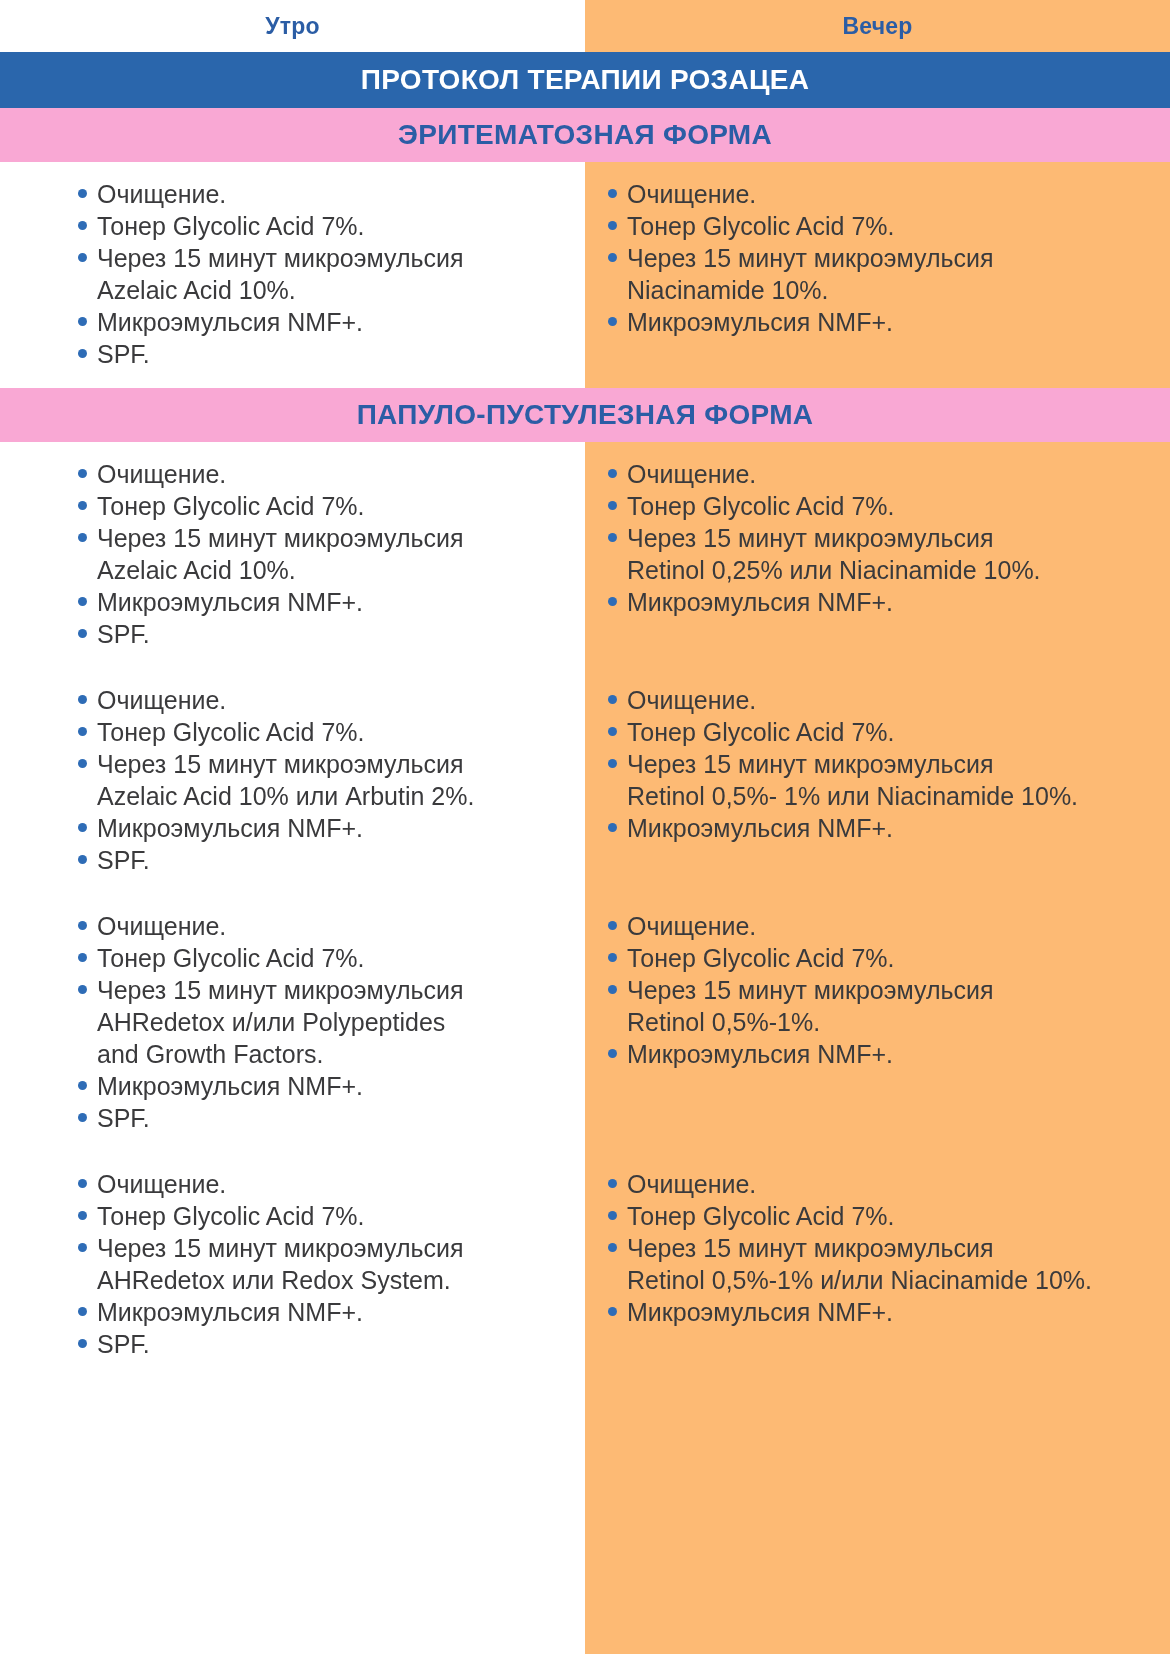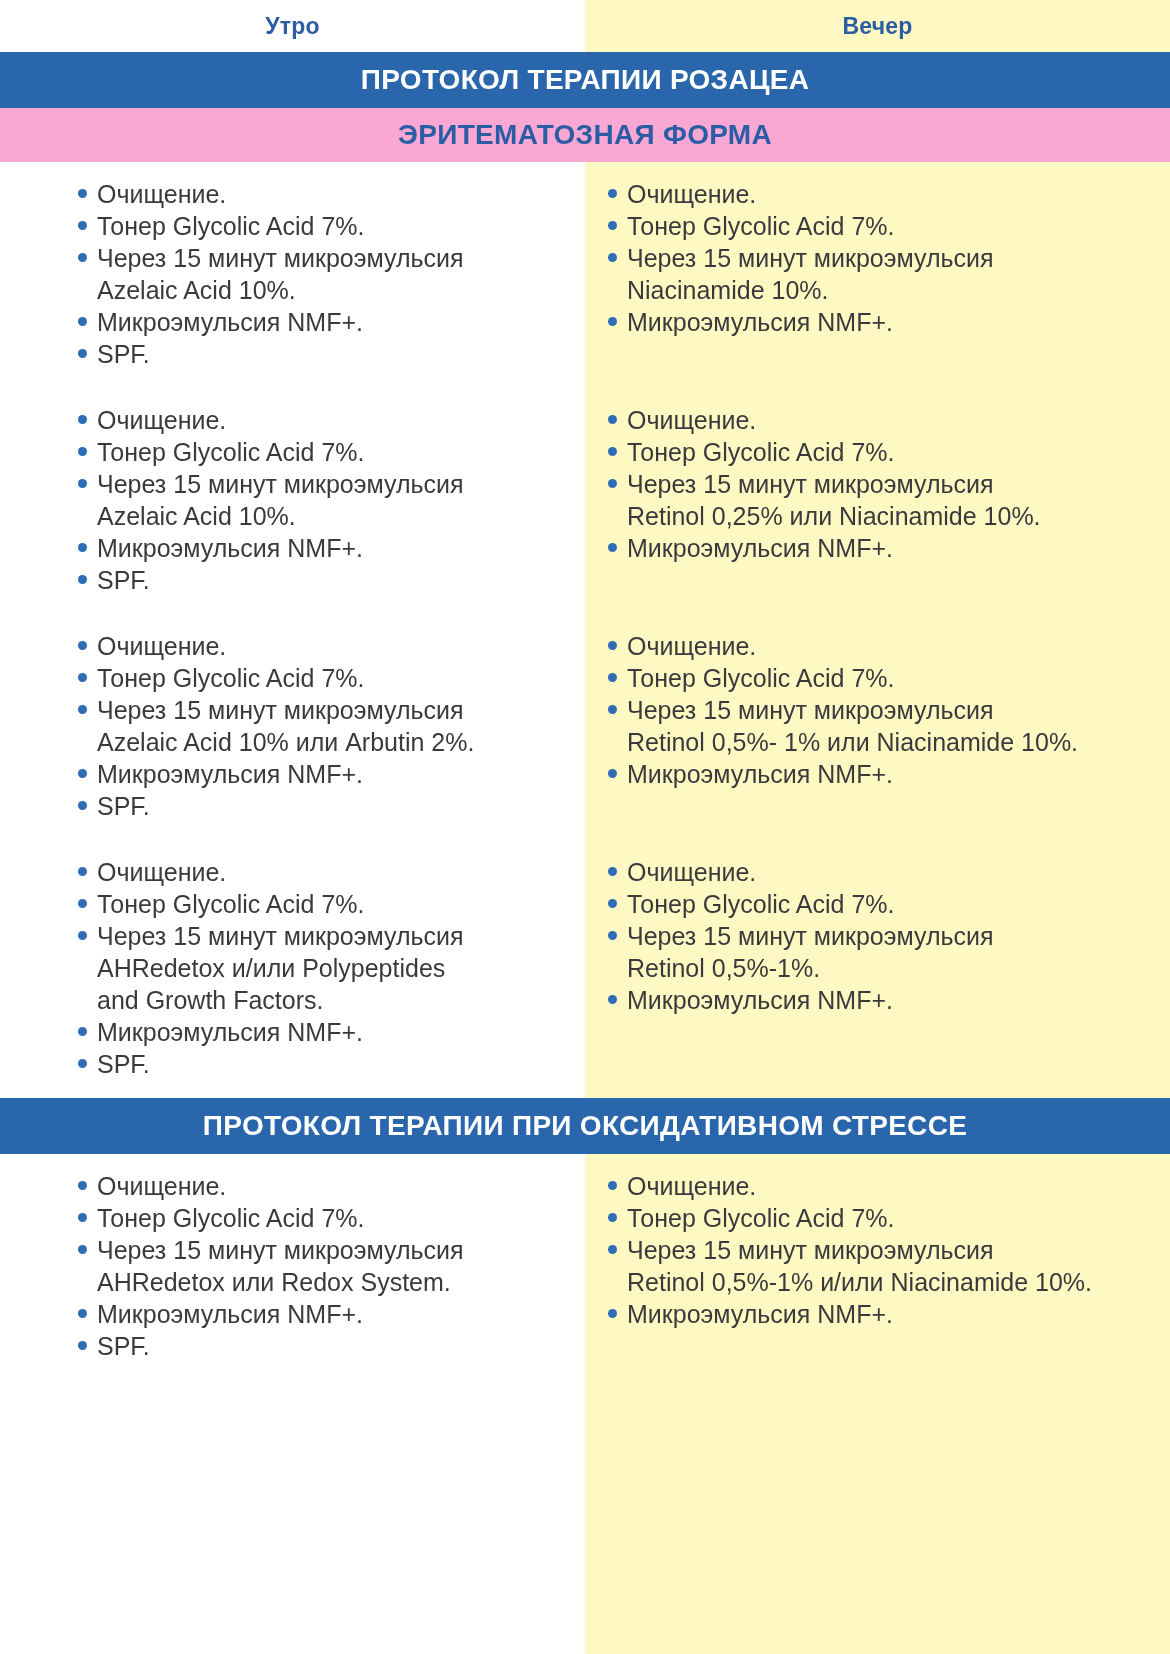--- a/index.html
+++ b/index.html
@@ -5,21 +5,21 @@
   html,body{margin:0;padding:0;background:#ffffff;}
   .page{
     width:1170px;height:1654px;
     display:flex;flex-direction:column;
     font-family:"Liberation Sans","DejaVu Sans",sans-serif;
     overflow:hidden;background:#ffffff;
   }
   .row{display:flex;flex:0 0 auto;}
   .col{width:585px;box-sizing:border-box;}
   .col.left{background:#ffffff;}
-  .col.right{background:#fef9c3;}
+  .col.right{background:#fdba74;}
   
   .header-row{height:52px;}
   .header-row .col{display:flex;align-items:center;justify-content:center;}
   .col-label{
     color:#2b5da5;font-weight:bold;font-size:23px;letter-spacing:.2px;
   }
   
   .banner{
     flex:0 0 auto;display:flex;align-items:center;justify-content:center;
     text-align:center;
@@ -88,20 +88,23 @@
       <ul class="bullets">
           <li>Очищение.</li>
           <li>Тонер Glycolic Acid 7%.</li>
           <li>Через 15 минут микроэмульсия
 Niacinamide 10%.</li>
           <li>Микроэмульсия NMF+.</li>
         </ul>
     </div>
   </div>
 
+  <div class="banner light">
+    <span>ПАПУЛО-ПУСТУЛЕЗНАЯ ФОРМА</span>
+  </div>
 
   <div class="row list-row">
     <div class="col left">
       <ul class="bullets">
           <li>Очищение.</li>
           <li>Тонер Glycolic Acid 7%.</li>
           <li>Через 15 минут микроэмульсия
 Azelaic Acid 10%.</li>
           <li>Микроэмульсия NMF+.</li>
           <li>SPF.</li>
@@ -158,23 +161,20 @@
       <ul class="bullets">
           <li>Очищение.</li>
           <li>Тонер Glycolic Acid 7%.</li>
           <li>Через 15 минут микроэмульсия
 Retinol 0,5%-1%.</li>
           <li>Микроэмульсия NMF+.</li>
         </ul>
     </div>
   </div>
 
-  <div class="banner dark">
-    <span>ПРОТОКОЛ ТЕРАПИИ ПРИ ОКСИДАТИВНОМ СТРЕССЕ</span>
-  </div>
 
   <div class="row list-row grow">
     <div class="col left">
       <ul class="bullets">
           <li>Очищение.</li>
           <li>Тонер Glycolic Acid 7%.</li>
           <li>Через 15 минут микроэмульсия
 AHRedetox или Redox System.</li>
           <li>Микроэмульсия NMF+.</li>
           <li>SPF.</li>

